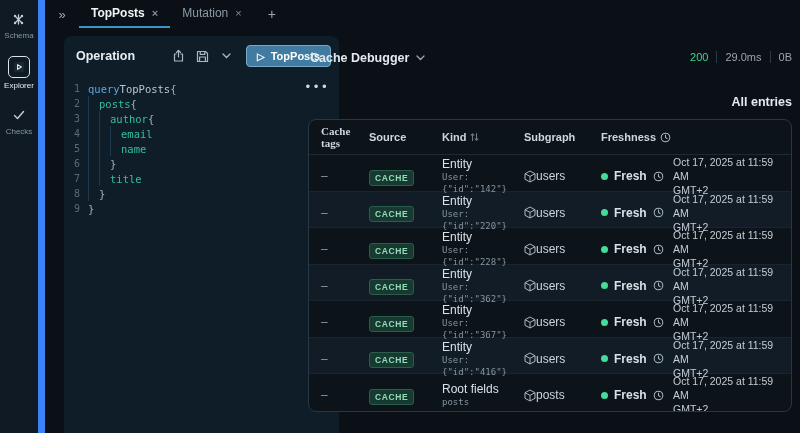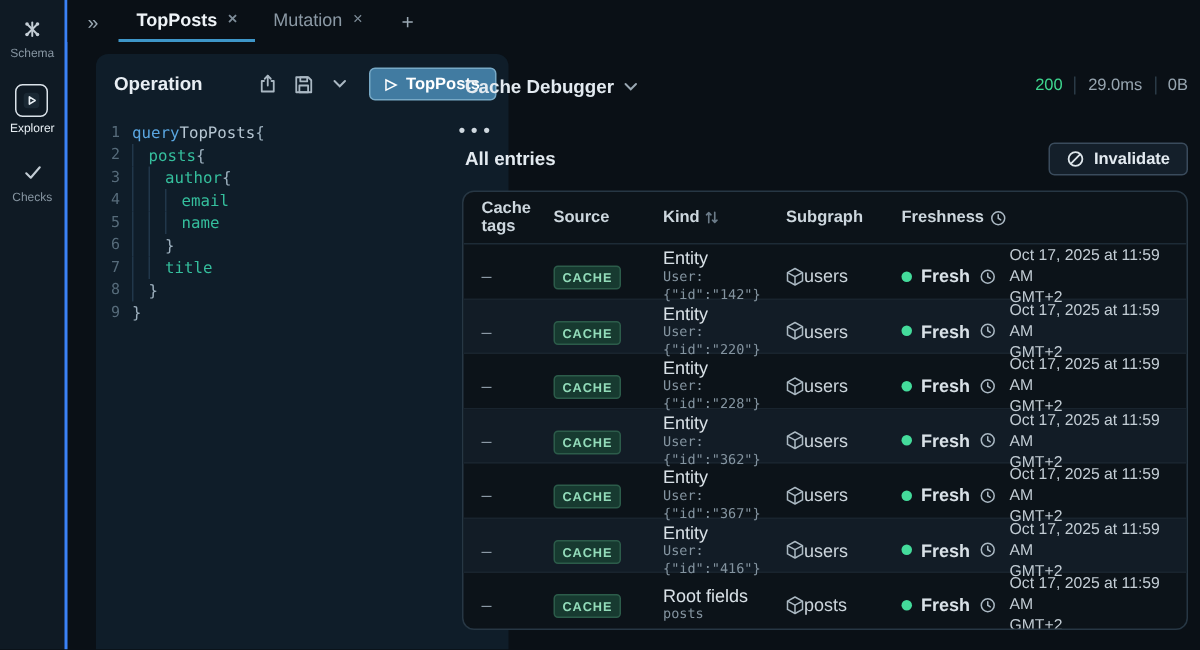--- a/index.html
+++ b/index.html
@@ -6,21 +6,21 @@
   html,body { width:800px; height:433px; overflow:hidden; }
   body {
     background:#0a1016;
     font-family:"Liberation Sans", sans-serif;
     color:#d5dde4;
     position:relative;
   }
   
   .sidebar {
     position:absolute; left:0; top:0; width:45px; height:433px;
-    background:#0f1a24; border-right:2px solid #3b82f6;
+    background:#0f1a24; border-right:7px solid #3b82f6;
     display:flex; flex-direction:column; align-items:center; padding-top:10px; gap:16px;
   }
   .nav-item { display:flex; flex-direction:column; align-items:center; gap:3px; cursor:pointer; }
   .nav-item .lbl { font-size:8px; color:#8796a2; text-align:center; line-height:9px; }
   .nav-item.active .lbl { color:#e6edf2; }
   .nav-icon { width:18px; height:18px; display:flex; align-items:center; justify-content:center; }
   .nav-item.active .nav-icon {
     width:22px; height:22px; border:1.5px solid #dbe3ea; border-radius:5px;
   }
   
@@ -77,21 +77,21 @@
   }
   
   .cache-table {
     margin-top:10px; margin-left:3px;
     background:#0c1319; border:1px solid #273744; border-radius:8px; overflow:hidden;
   }
   .t-row { display:grid; grid-template-columns:48px 73px 82px 77px 72px 1fr;
     align-items:center; padding-left:12px; }
   .t-head { height:35px; border-bottom:1px solid #1d2b36; }
   .t-head .hcell { font-size:11px; font-weight:bold; color:#cdd7de; display:flex; align-items:center; gap:4px; }
-  .hcell.wrap { width:40px; line-height:12px; }
+  .hcell.wrap { width:40px; line-height:12px;font-family:Liberation Serif, serif; }
   .t-body .t-row { height:36.5px; border-bottom:1px solid #19242e; }
   .t-body .t-row:nth-child(even) { background:#121c26; }
   .t-body .t-row:last-child { border-bottom:none; }
   .cell-dash { color:#8b99a5; font-size:12px; }
   .badge {
     display:inline-block; background:#173a30; border:1px solid #2c5c4a; color:#93dcba;
     font-size:8.5px; font-weight:bold; letter-spacing:.6px; border-radius:3px; padding:2px 5px;
   }
   .kind-main { font-size:12px; color:#d9e1e7; line-height:14px; }
   .kind-sub { font-family:"DejaVu Sans Mono", monospace; font-size:9px; color:#8494a0; line-height:12px; }
@@ -251,27 +251,20 @@
       <span class="stat-code">200</span>
       <span class="stat-sep"></span>
       <span>29.0ms</span>
       <span class="stat-sep"></span>
       <span>0B</span>
     </span>
   </div>
 
   <div class="entries-row">
     <span class="entries-title">All entries</span>
-    <button class="invalidate-btn">
-      <svg width="12" height="12" viewBox="0 0 12 12" fill="none" stroke="#dfe7ec" stroke-width="1.2">
-        <circle cx="6" cy="6" r="4.6"></circle>
-          <line x1="2.8" y1="9.2" x2="9.2" y2="2.8"></line>
-      </svg>
-      <span>Invalidate</span>
-    </button>
   </div>
 
   <div class="cache-table">
     <div class="t-row t-head">
       <span class="hcell wrap">Cache tags</span>
       <span class="hcell">Source</span>
       <span class="hcell">
         <span>Kind</span>
         <svg width="9" height="10" viewBox="0 0 9 10" fill="none" stroke="#6b7b88" stroke-width="1.1" stroke-linecap="round" stroke-linejoin="round">
           <path d="M2.5 8.5 V1.8 M1 3.2 L2.5 1.8 L4 3.2"></path>

